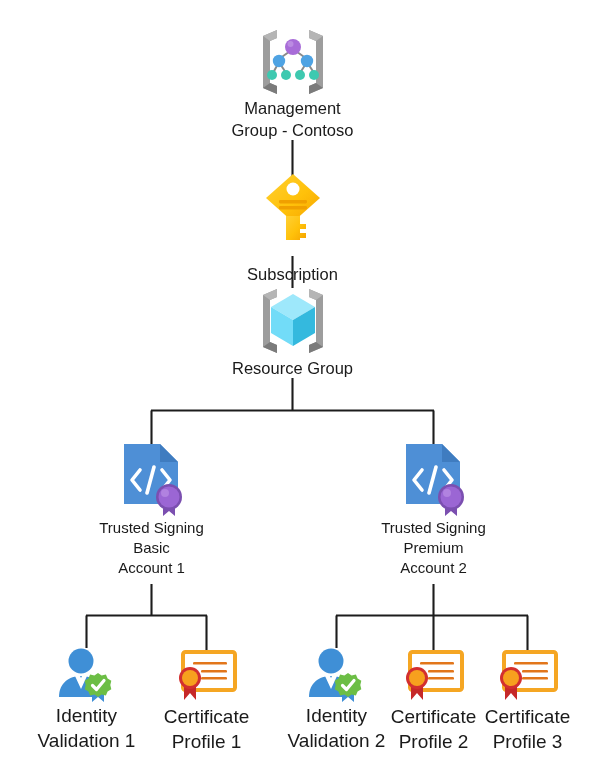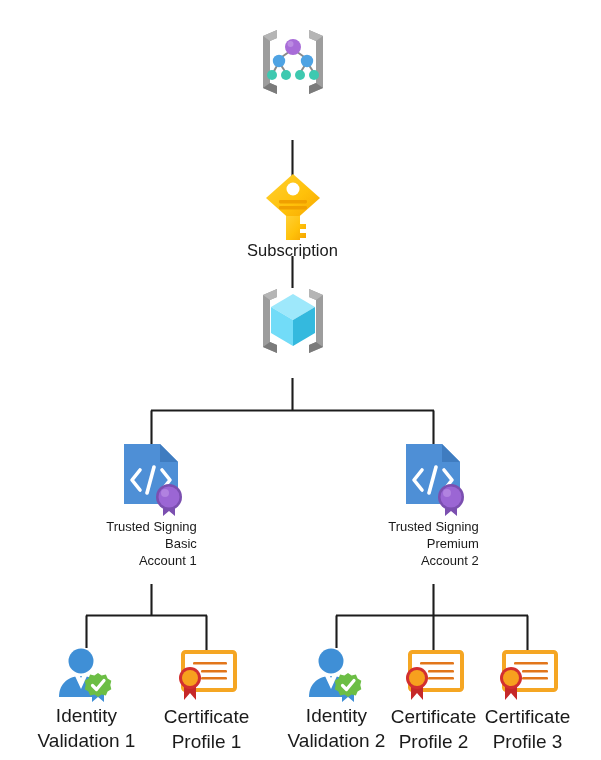--- a/index.html
+++ b/index.html
@@ -29,21 +29,21 @@
     display: block;
     line-height: 0;
   }
   .node-label {
     font-family: "Liberation Sans", sans-serif;
     color: #1a1a1a;
     white-space: pre-line;
     line-height: 1.32;
   }
   .lbl-lg { font-size: 16.5px; }
-  .lbl-md { font-size: 13px; text-align: right; }
+  .lbl-md { font-size: 15px; }
   .lbl-sm { font-size: 19px; }
   #wires {
     position: absolute;
     left: 0;
     top: 0;
     width: 601px;
     height: 760px;
     pointer-events: none;
   }
   .wire {
@@ -104,23 +104,25 @@
         <circle cx="52" cy="21" r="8" fill="#a86cd8"></circle>
         <circle cx="49.5" cy="18" r="3" fill="#c296e6" opacity="0.75"></circle>
         <circle cx="38" cy="35" r="6.2" fill="#4fa3e3"></circle>
         <circle cx="66" cy="35" r="6.2" fill="#4fa3e3"></circle>
         <circle cx="31" cy="49" r="5" fill="#3ec9b0"></circle>
         <circle cx="45" cy="49" r="5" fill="#3ec9b0"></circle>
         <circle cx="59" cy="49" r="5" fill="#3ec9b0"></circle>
         <circle cx="73" cy="49" r="5" fill="#3ec9b0"></circle>
       </svg>
     </span>
-  </div>
-
-  <div class="node" style="left:218px; top:172px; width:149px;">
+    <span class="node-label lbl-lg">Management
+Group - Contoso</span>
+  </div>
+
+  <div class="node" style="left:218px; top:172px; width:149px;gap:24px;">
     <span class="node-icon">
       <svg width="66" height="68" viewBox="0 0 66 68">
         <defs>
           <linearGradient id="keyGrad" x1="0" y1="0" x2="1" y2="1">
             <stop offset="0%" stop-color="#ffd034"></stop>
             <stop offset="55%" stop-color="#ffc10a"></stop>
             <stop offset="100%" stop-color="#f5a300"></stop>
           </linearGradient>
         </defs>
 
@@ -145,20 +147,21 @@
 
         <path d="M68 5 L82 11 L82 63 L68 69 L68 61 L75 58 L75 16 L68 13 Z" fill="#9d9d9d"></path>
         <path d="M68 5 L82 11 L75 16 L68 13 Z" fill="#b5b5b5"></path>
         <path d="M82 63 L68 69 L68 61 L75 58 Z" fill="#7b7b7b"></path>
 
         <path d="M52 10 L74 23 L52 36 L30 23 Z" fill="#9ee8fb"></path>
         <path d="M30 23 L52 36 L52 62 L30 49 Z" fill="#72dcf8"></path>
         <path d="M74 23 L52 36 L52 62 L74 49 Z" fill="#34b9de"></path>
       </svg>
     </span>
+    <span class="node-label lbl-lg">Resource Group</span>
   </div>
 
   <div class="node" style="left:69px; top:440px; width:165px;">
     <span class="node-icon">
       <svg width="72" height="78" viewBox="0 0 72 78">
 
         <path d="M8 4 L44 4 L62 22 L62 64 L8 64 Z" fill="#4e8fd6"></path>
         <path d="M44 4 L62 22 L44 22 Z" fill="#3f7cc0"></path>
 
         <g stroke="#ffffff" stroke-width="3.6" fill="none" stroke-linecap="round" stroke-linejoin="round">

